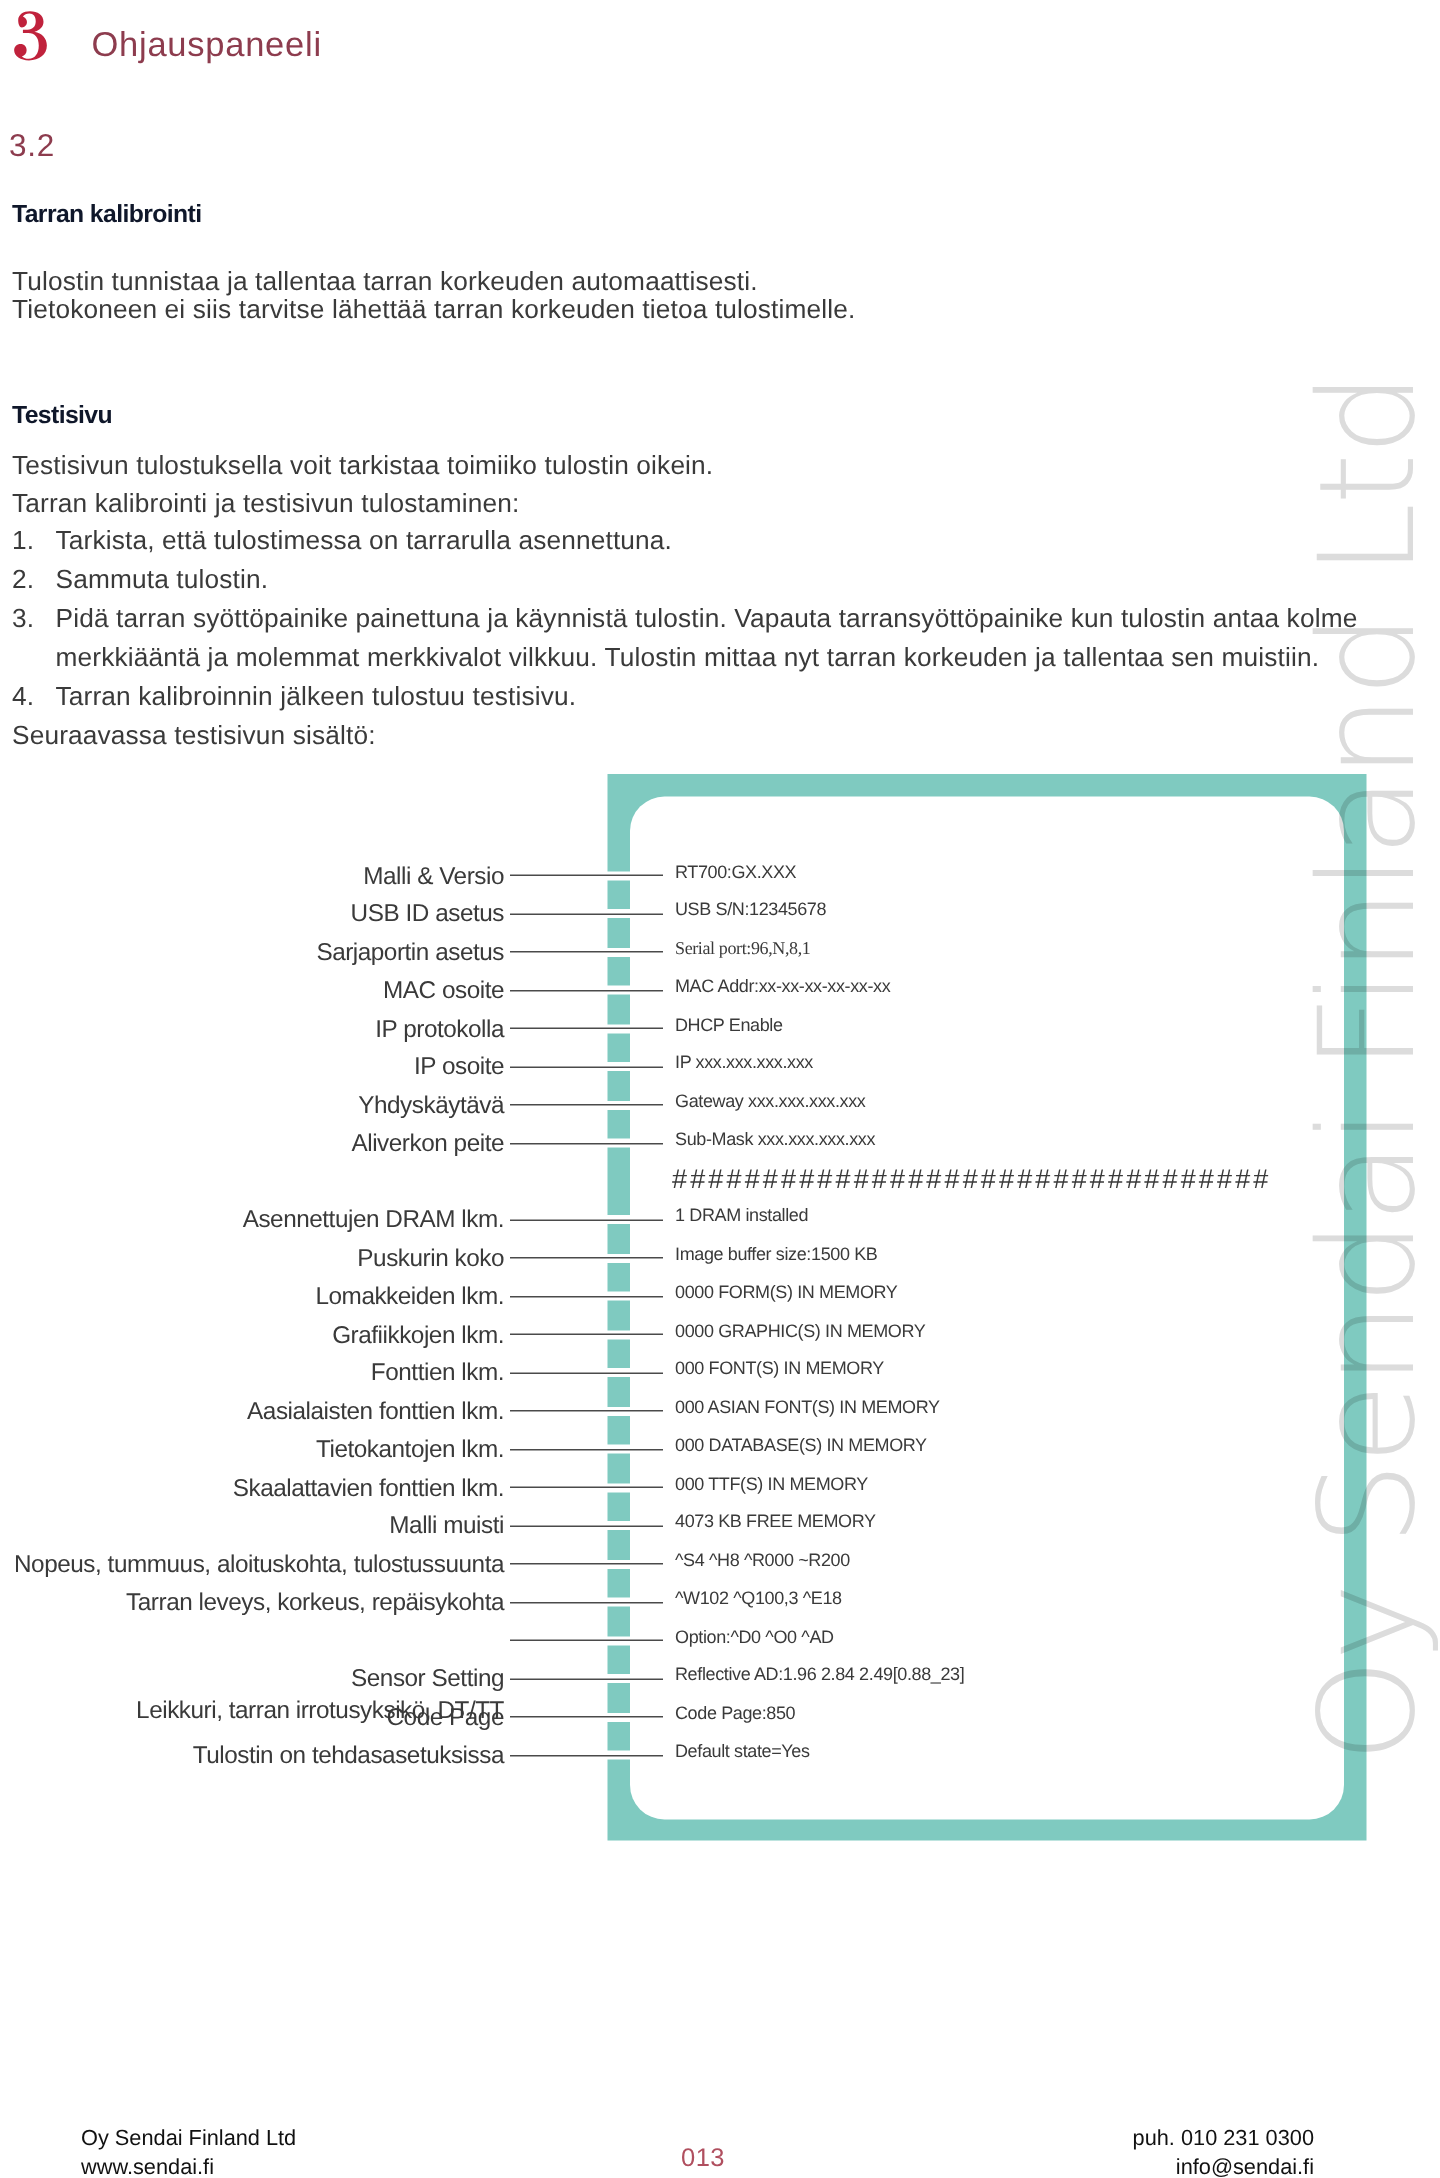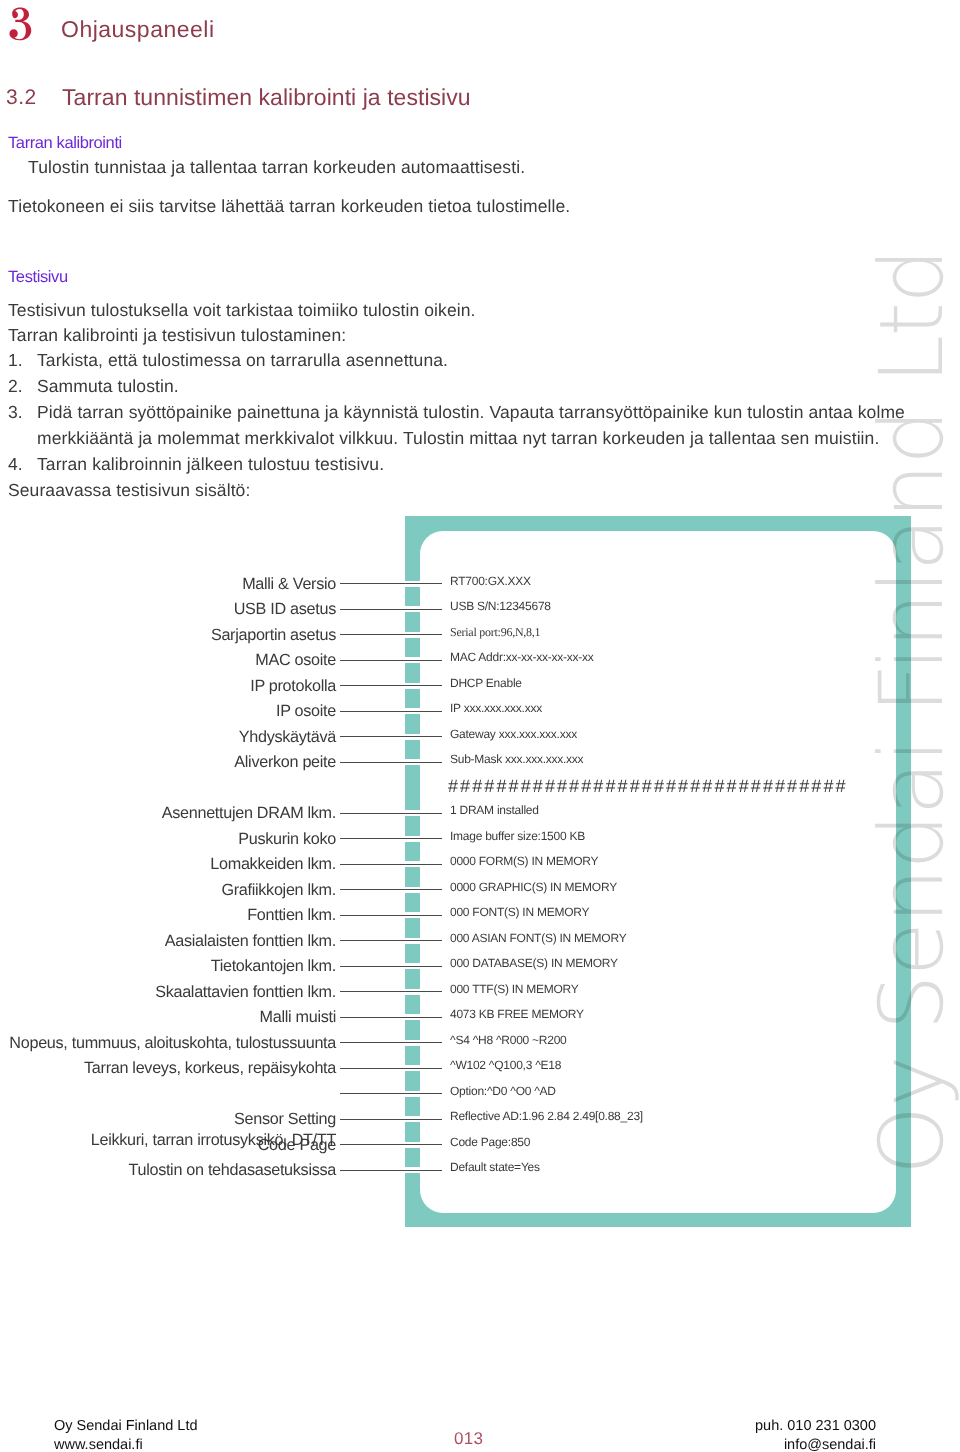--- a/index.html
+++ b/index.html
@@ -15,21 +15,21 @@
              transform-origin:0 0; pointer-events:none; }
 
   
   .chap-num{position:absolute; font-family:"Liberation Serif",serif; font-weight:bold;
             color:#c0223c;}
   .chap-title{position:absolute; color:#8d3c4e;}
 
   .sec-num{position:absolute; color:#8d3c4e;}
   .sec-title{position:absolute; color:#8d3c4e;}
 
-  .sub{position:absolute; font-weight:normal; color:#6d28d9;}
+  .sub{position:absolute; font-weight:bold; color:#0f172a;}
   .body{position:absolute; color:#3a3a3a; white-space:nowrap;}
 
   
   .tealbox{position:absolute; background:#7fcac0; z-index:2; mix-blend-mode:multiply;}
   .tealbox .inner{position:absolute; left:15px; top:15px; right:15px; bottom:14px;
                   background:#ffffff; border-radius:23px;}
   .lbl{position:absolute; text-align:right; color:#3a3a3a; white-space:nowrap;}
   .val{position:absolute; color:#3a3a3a; white-space:nowrap;}
   .lead{position:absolute; height:6px; background:#ffffff; z-index:4;}
   .lead::after{content:""; position:absolute; left:0; right:0; top:2.5px; height:1.4px; background:#4a4a4a;}
@@ -65,25 +65,24 @@
 
   <div class="chap-num" title="3">
     <svg width="28" height="36" viewBox="0 0 110 160" aria-hidden="true">
       <path fill="#c0223c" d="M 20 28 C 20 12, 35 2, 55 2 C 78 2, 95 14, 95 33 C 95 48, 84 58, 68 63 C 91 67, 105 83, 105 104 C 105 131, 82 148, 52 148 C 27 148, 8 135, 8 118 C 8 107, 16 99, 27 99 C 38 99, 45 107, 45 118 C 45 128, 39 134, 31 136 C 36 140, 43 143, 51 143 C 70 143, 81 128, 81 104 C 81 80, 69 67, 50 67 L 34 67 L 34 57 L 48 57 C 63 57, 72 47, 72 32 C 72 18, 65 9, 53 9 C 45 9, 38 12, 34 18 C 41 21, 46 27, 46 34 C 46 43, 39 50, 31 50 C 24 50, 20 41, 20 28 Z"></path>
     </svg>
   </div>
 
   <div class="chap-title">Ohjauspaneeli</div>
 
   <div class="sec-num">3.2</div>
-  <div class="sec-title">Tarran tunnistimen kalibrointi ja testisivu</div>
 
   <div id="flow">
       <div class="sub" style="left: 8px; top: 135px;">Tarran kalibrointi</div>
-      <div class="body" style="left: 8px; top: 159px; margin-left: 20px;">Tulostin tunnistaa ja tallentaa tarran korkeuden automaattisesti.</div>
+      <div class="body" style="left: 8px; top: 179px;">Tulostin tunnistaa ja tallentaa tarran korkeuden automaattisesti.</div>
       <div class="body" style="left: 8px; top: 198px;">Tietokoneen ei siis tarvitse lähettää tarran korkeuden tietoa tulostimelle.</div>
       <div class="sub" style="left: 8px; top: 269px;">Testisivu</div>
       <div class="body" style="left: 8px; top: 302px;">Testisivun tulostuksella voit tarkistaa toimiiko tulostin oikein.</div>
       <div class="body" style="left: 8px; top: 327px;">Tarran kalibrointi ja testisivun tulostaminen:</div>
       <div class="num" style="left: 8px; top: 352px;">1.</div>
       <div class="body" style="left: 37px; top: 352px;">Tarkista, että tulostimessa on tarrarulla asennettuna.</div>
       <div class="num" style="left: 8px; top: 378px;">2.</div>
       <div class="body" style="left: 37px; top: 378px;">Sammuta tulostin.</div>
       <div class="num" style="left: 8px; top: 404px;">3.</div>
       <div class="body" style="left: 37px; top: 404px;">Pidä tarran syöttöpainike painettuna ja käynnistä tulostin. Vapauta tarransyöttöpainike kun tulostin antaa kolme</div>

